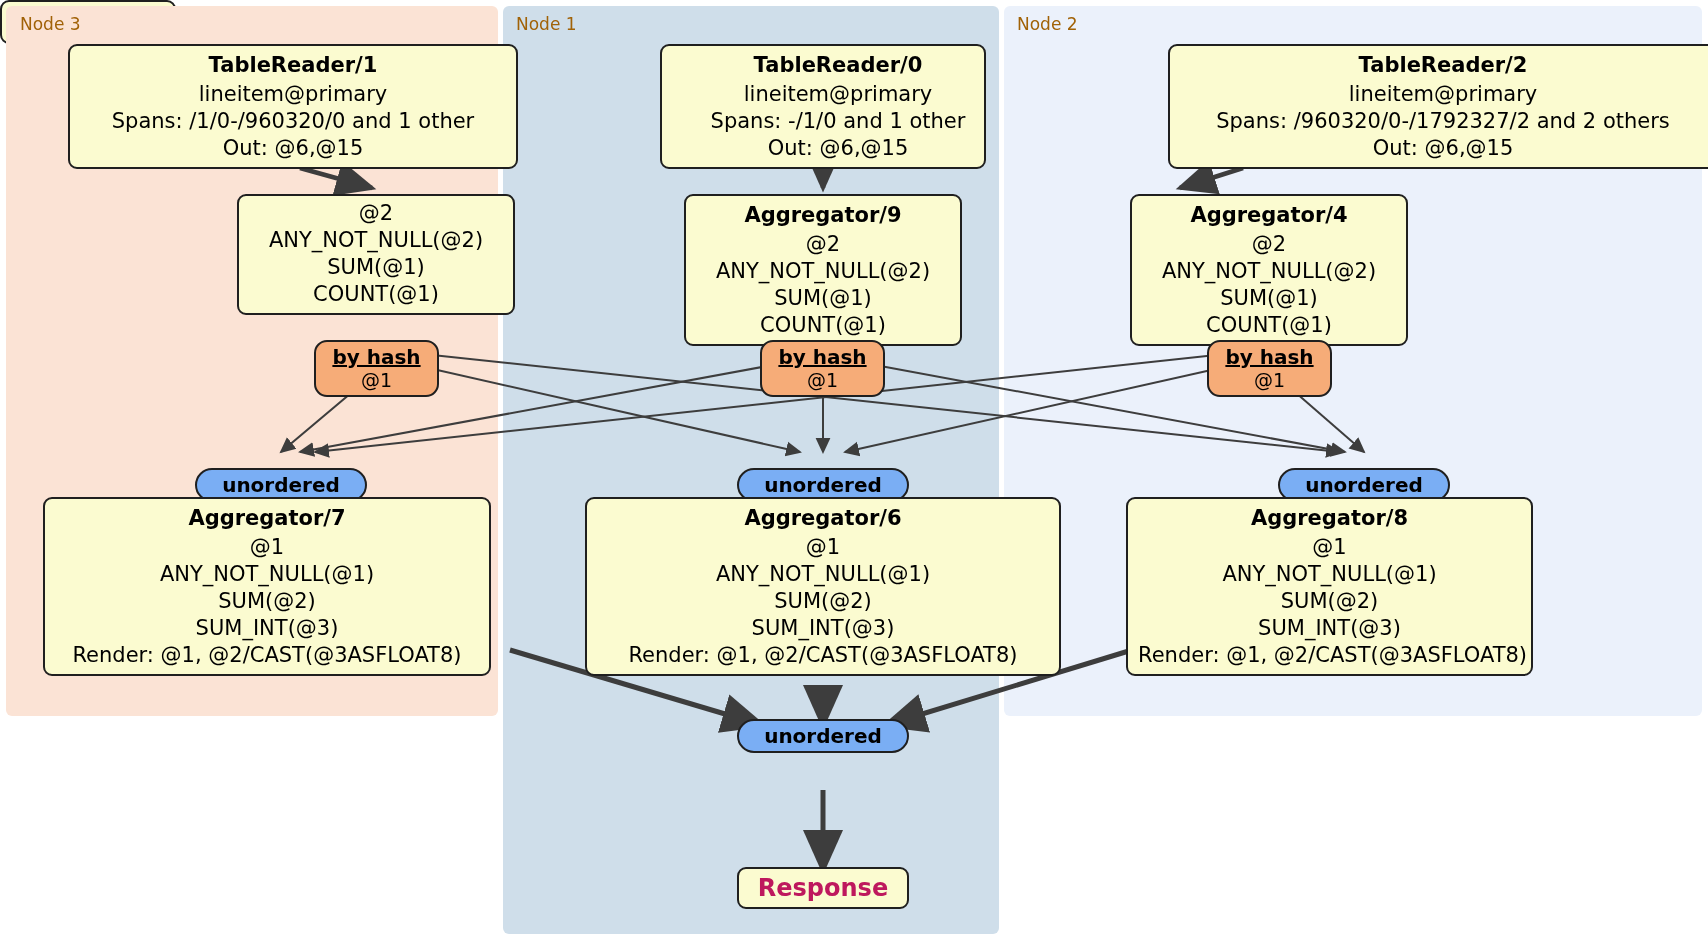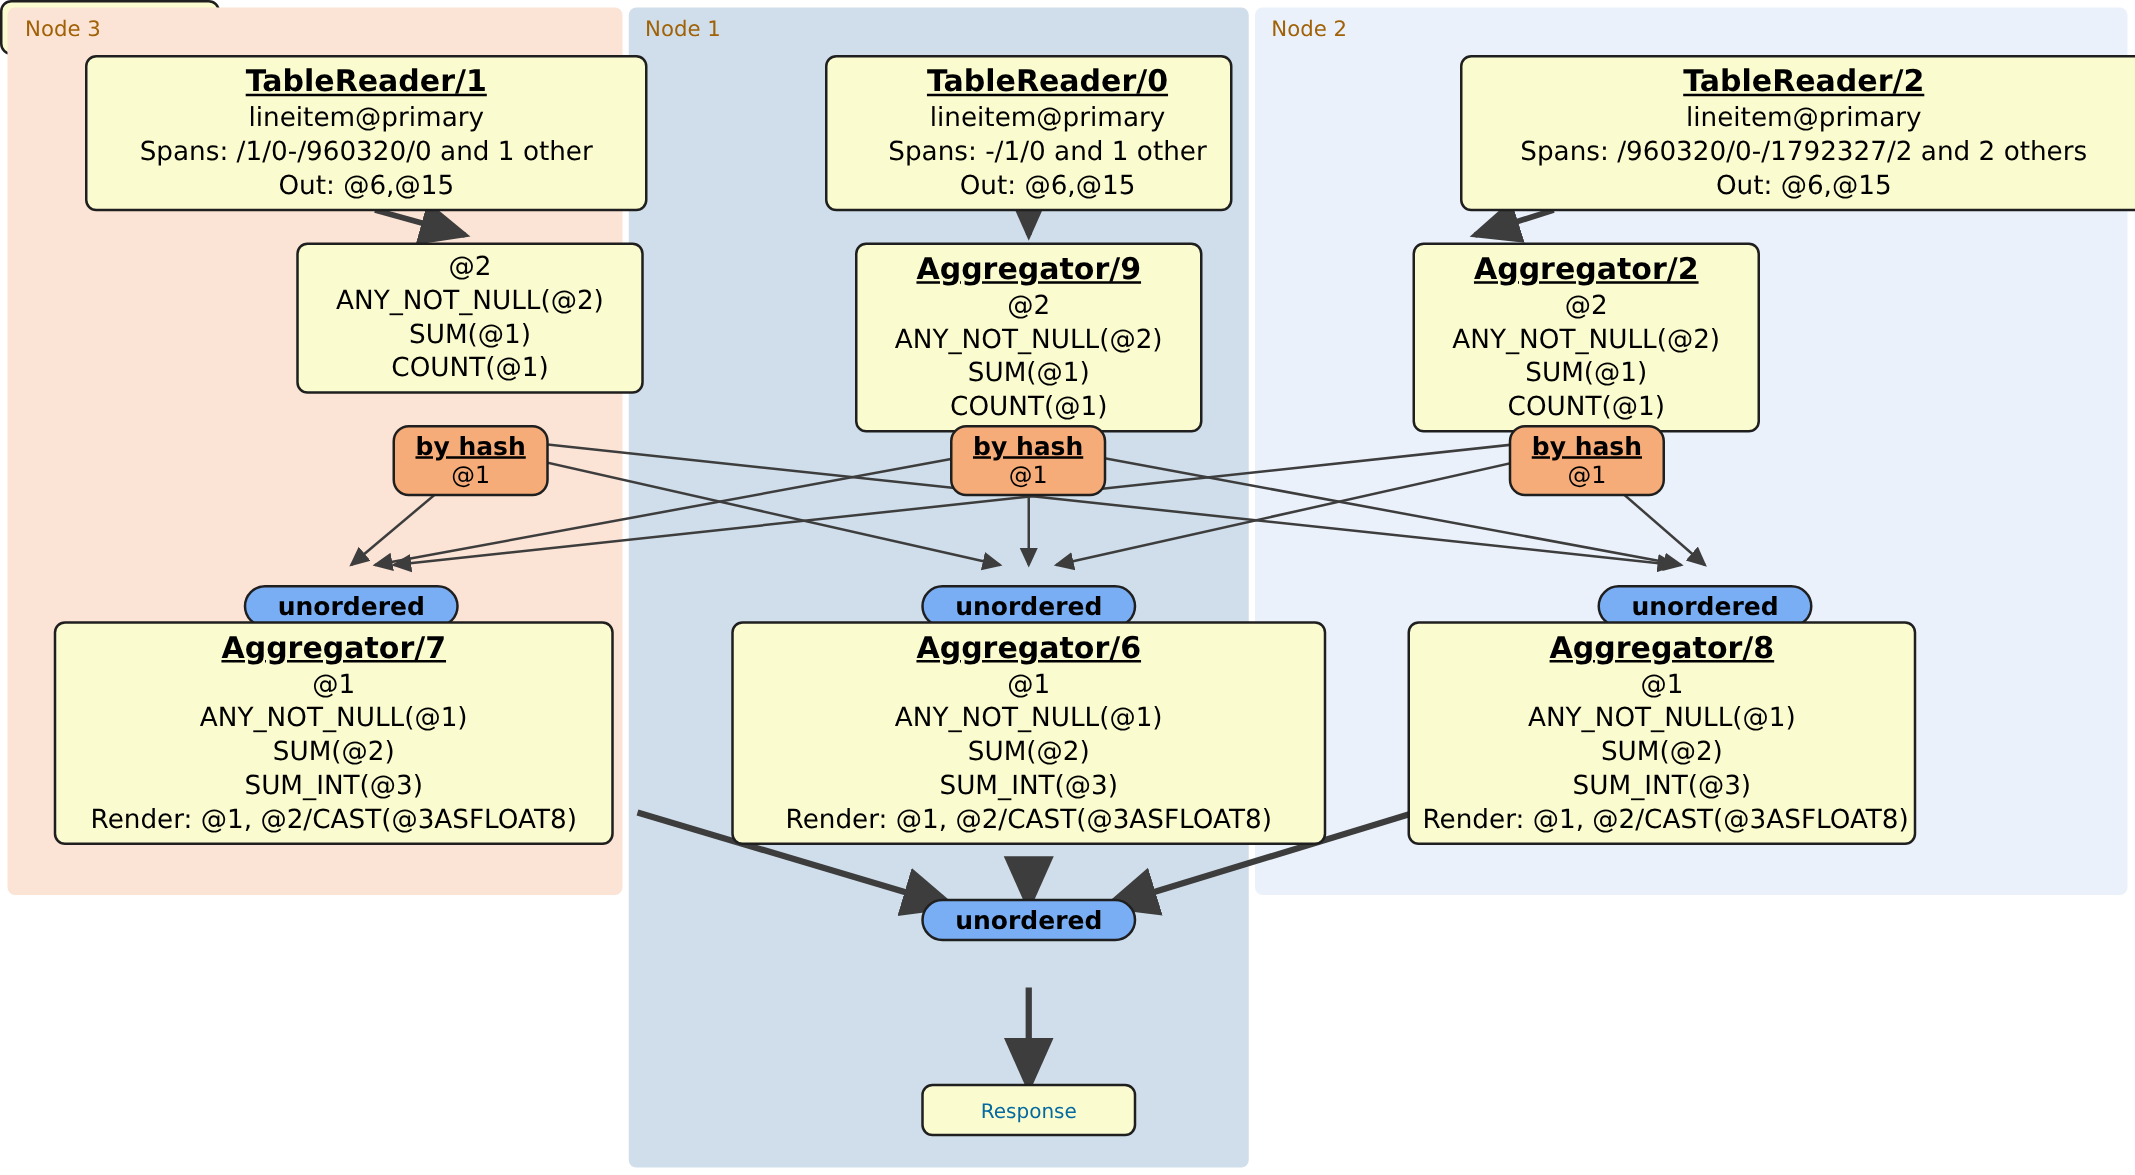--- a/index.html
+++ b/index.html
@@ -27,21 +27,21 @@
     border:2px solid #1f1f1f;
     border-radius:9px;
     box-sizing:border-box;
     text-align:center;
     color:#000;
     font-size:21px;
     line-height:27px;
     padding:4px 10px 5px 10px;
     white-space:nowrap;
   }
-  .box .ttl{font-weight:bold;font-size:24px;line-height:31px;display:block;text-decoration:underline;}
+  .box .ttl{font-weight:bold;font-size:21px;line-height:31px;display:block;}
   .box .ln{display:block;}
 
   
   .pill{
     position:absolute;box-sizing:border-box;
     border:2px solid #1f1f1f;
     text-align:center;color:#000;
     white-space:nowrap;
   }
   .pill-hash{
@@ -55,21 +55,21 @@
     font-weight:bold;font-size:20px;
     display:flex;align-items:center;justify-content:center;
   }
   .pill-noop{
     background:#fbfbd0;border-radius:9px;border:2px solid #1f1f1f;
     font-weight:bold;font-size:24px;
     display:flex;align-items:center;justify-content:center;
   }
   .box-terminal{
     position:absolute;background:#fbfbd0;border:2px solid #1f1f1f;border-radius:9px;
-    font-weight:normal;font-size:16px;color:#0369a1;
+    font-weight:bold;font-size:24px;color:#be185d;
     display:flex;align-items:center;justify-content:center;box-sizing:border-box;
   }
 </style>
 </head>
 <body>
 
 <div id="stage">
 
   <div class="panel" style="left:6px;top:6px;width:492px;height:710px;background:#fbe3d5;"></div>
   <div class="panel" style="left:503px;top:6px;width:496px;height:928px;background:#cfdeea;"></div>
@@ -146,21 +146,21 @@
 
   <div class="box" style="left:684px;top:194px;width:278px;">
     <span class="ttl">Aggregator/9</span>
     <span class="ln">@2</span>
     <span class="ln">ANY_NOT_NULL(@2)</span>
     <span class="ln">SUM(@1)</span>
     <span class="ln">COUNT(@1)</span>
   </div>
 
   <div class="box" style="left:1130px;top:194px;width:278px;">
-    <span class="ttl">Aggregator/2</span>
+    <span class="ttl">Aggregator/4</span>
     <span class="ln">@2</span>
     <span class="ln">ANY_NOT_NULL(@2)</span>
     <span class="ln">SUM(@1)</span>
     <span class="ln">COUNT(@1)</span>
   </div>
 
   <div class="pill pill-hash" style="left:314px;top:340px;width:125px;height:57px;">
     <span class="h1">by hash</span>
     <span class="h2">@1</span>
   </div>

